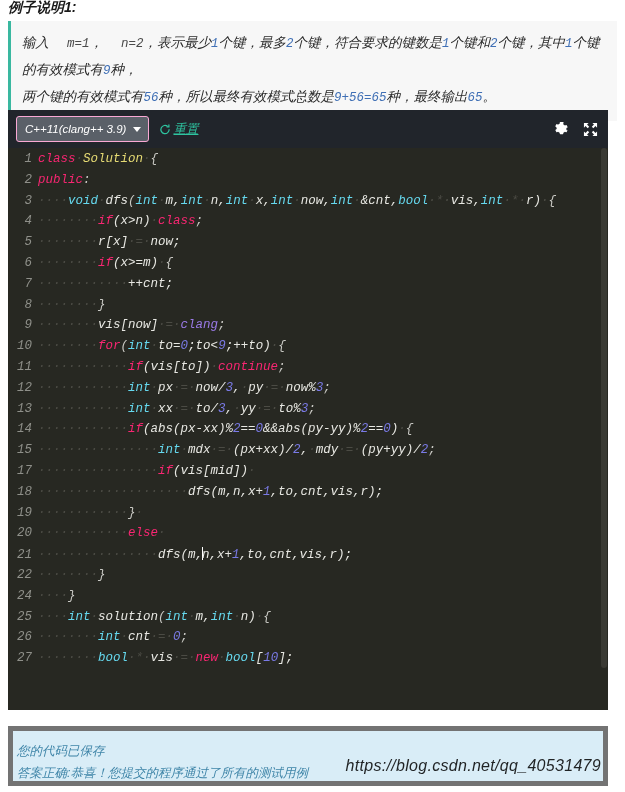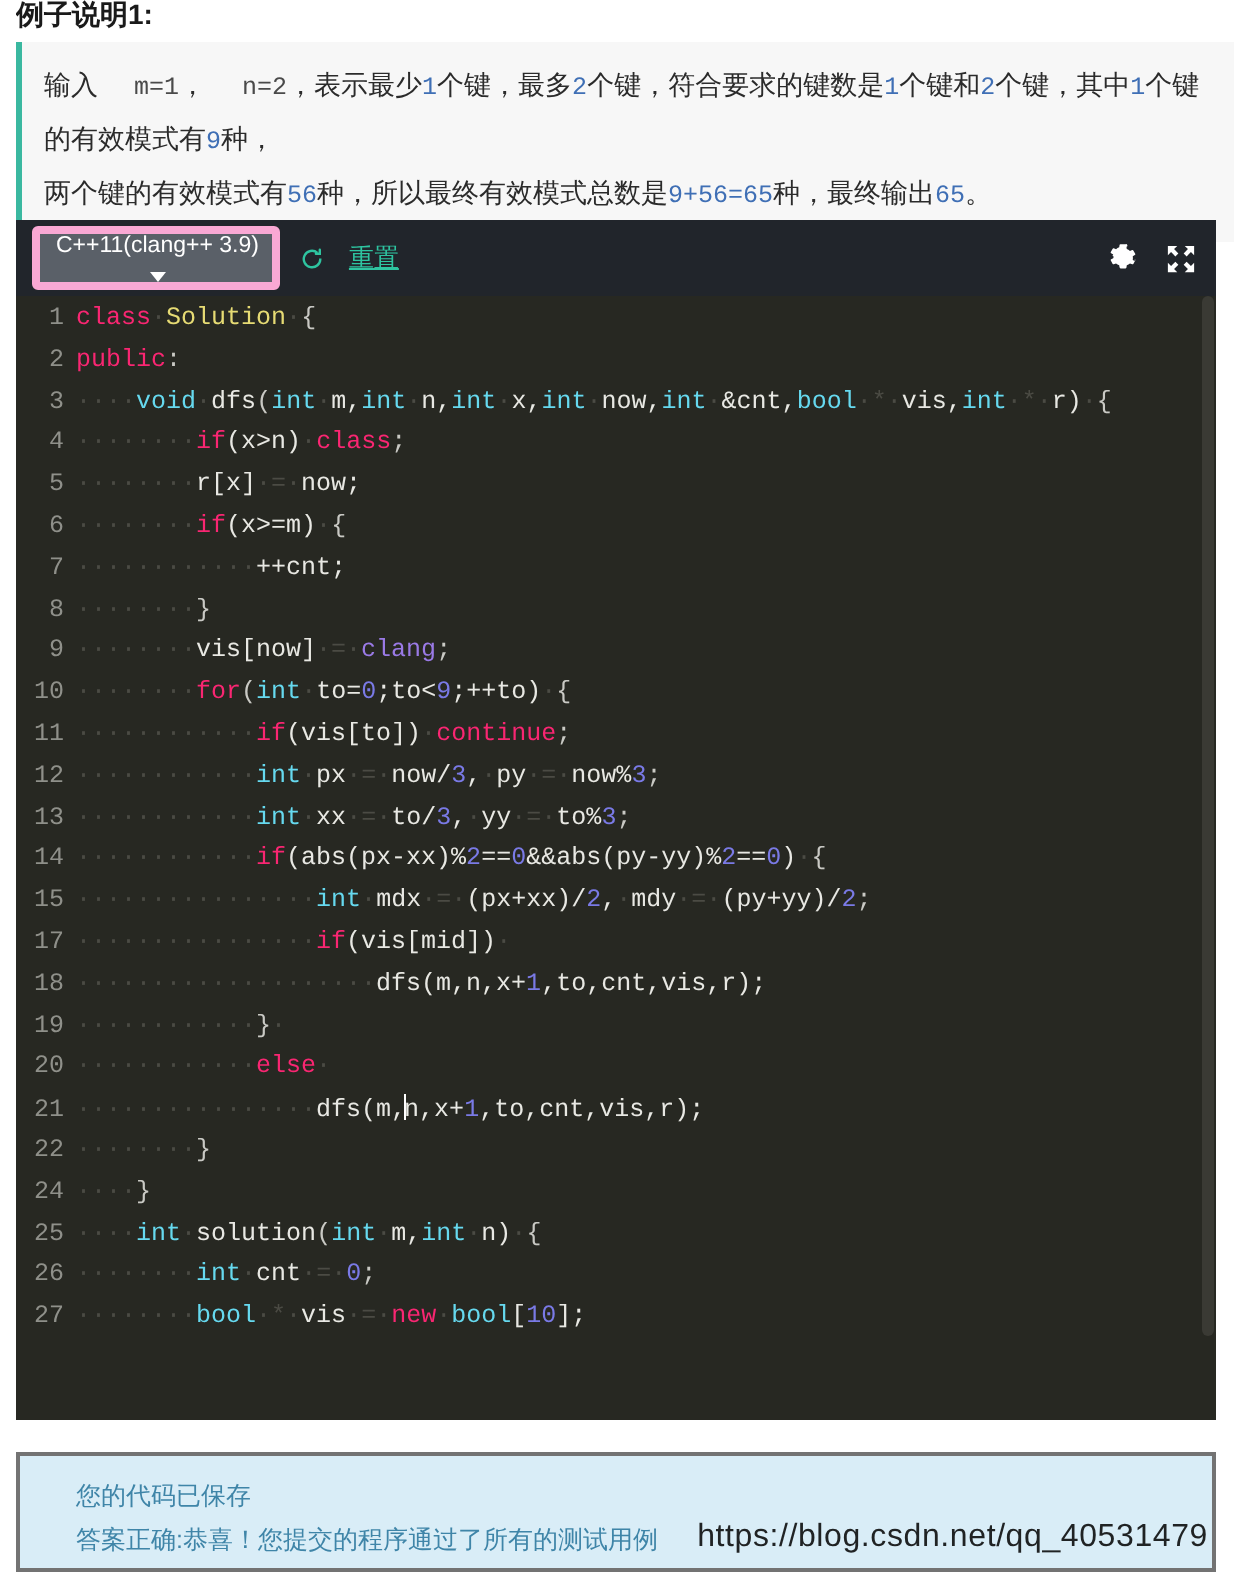--- a/index.html
+++ b/index.html
@@ -15,20 +15,21 @@
     font-size: 13px;
     color: #333333;
   }
 
   
   .page {
     width: 625px;
     height: 792px;
     position: relative;
     box-sizing: border-box;
+    font-style: italic;
   }
 
   .section-title {
     font-family: "Liberation Sans", sans-serif;
     font-weight: bold;
     font-size: 14px;
     color: #1a1a1a;
     margin: 0 0 6px 8px;
     padding-top: 0px;
     line-height: 15px;
@@ -75,46 +76,45 @@
     background: #21252b;
     display: flex;
     align-items: center;
     padding: 0 10px 0 8px;
     box-sizing: border-box;
   }
 
   .lang-select {
     background: #5a6068;
     color: #ffffff;
-    border: 4px solid #f9a8d4;
+    border: 1px solid #f9a8d4;
     border-radius: 3px;
     height: 24px;
     padding: 0 7px 0 8px;
     display: flex;
     align-items: center;
     gap: 7px;
     font-size: 11.5px;
     font-family: "Liberation Sans", sans-serif;
     cursor: pointer;
     white-space: nowrap;
-    flex-direction: column;
   }
   .chev {
     width: 0; height: 0;
     border-left: 4px solid transparent;
     border-right: 4px solid transparent;
     border-top: 5px solid #ffffff;
     display: inline-block;
   }
 
   .reset-link {
     margin-left: 10px;
     display: flex;
     align-items: flex-end;
-    gap: 12px;
+    gap: 2px;
     color: #2ec4a0;
     font-size: 12px;
     cursor: pointer;
   }
   .reset-link .lbl {
     text-decoration: underline;
     font-size: 12.5px;
     line-height: 14px;
   }
   .reset-icon svg { display:block; }
@@ -198,23 +198,23 @@
   }
 
   
   .status-box {
     position: absolute;
     left: 8px;
     top: 726px;
     width: 600px;
     height: 60px;
     background: #d9edf7;
-    border: 2px solid #737373;
-    box-sizing: border-box;
-    padding: 9px 28px;
+    border: 5px solid #737373;
+    box-sizing: border-box;
+    padding: 9px 4px;
     color: #3f85a8;
     font-size: 12.5px;
     line-height: 22px;
     overflow: hidden;
   }
 
   .watermark {
     position: absolute;
     right: 2px;
     bottom: 4px;

